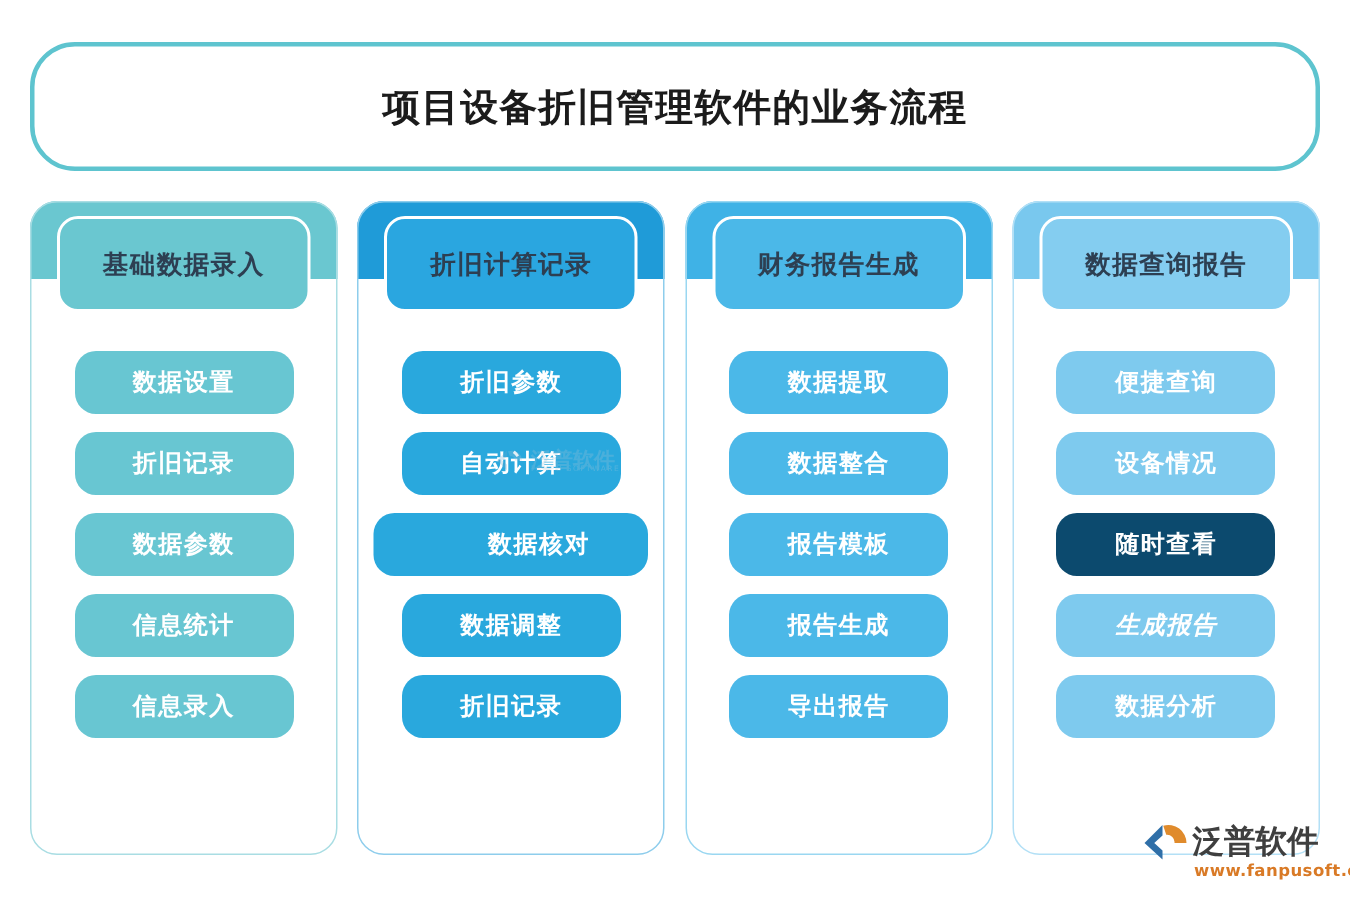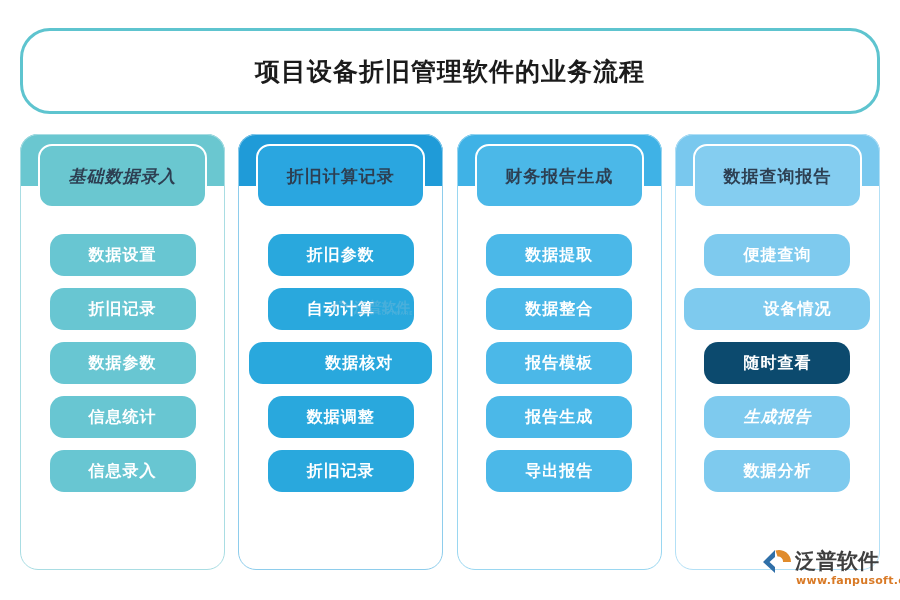--- a/index.html
+++ b/index.html
@@ -219,21 +219,21 @@
   <div class="title-box" style="border-color: rgb(94, 196, 207);">
     <div class="title-text" style="color: rgb(27, 27, 27);">项目设备折旧管理软件的业务流程</div>
   </div>
 
   <div class="columns">
 
     <div class="col">
       <div class="col-band" style="background: rgb(106, 199, 208);"></div>
       <div class="col-cover"></div>
       <div class="col-body" style="border-color: rgb(169, 221, 227);"></div>
-      <div class="col-header" style="background: rgb(106, 199, 208); font-style: italic;">
+      <div class="col-header" style="background: rgb(106, 199, 208);">
         <span class="col-header-text">基础数据录入</span>
       </div>
       <div class="col-items">
         <div class="pill" style="background: rgb(104, 198, 210);">
             <span class="pill-text">数据设置</span>
           </div>
         <div class="pill" style="background: rgb(104, 198, 210);">
             <span class="pill-text">折旧记录</span>
           </div>
         <div class="pill" style="background: rgb(104, 198, 210);">
@@ -304,21 +304,21 @@
       <div class="col-band" style="background: rgb(121, 200, 238);"></div>
       <div class="col-cover"></div>
       <div class="col-body" style="border-color: rgb(179, 224, 246);"></div>
       <div class="col-header" style="background: rgb(132, 205, 240);">
         <span class="col-header-text">数据查询报告</span>
       </div>
       <div class="col-items">
         <div class="pill" style="background: rgb(126, 202, 238);">
             <span class="pill-text">便捷查询</span>
           </div>
-        <div class="pill" style="background: rgb(126, 202, 238); padding-left: 40px;">
+        <div class="pill" style="background: rgb(126, 202, 238);">
             <span class="pill-text">设备情况</span>
           </div>
         <div class="pill" style="background: #0c4a6e;">
             <span class="pill-text">随时查看</span>
           </div>
         <div class="pill" style="background: rgb(126, 202, 238); font-style: italic;">
             <span class="pill-text">生成报告</span>
           </div>
         <div class="pill" style="background: rgb(126, 202, 238);">
             <span class="pill-text">数据分析</span>

